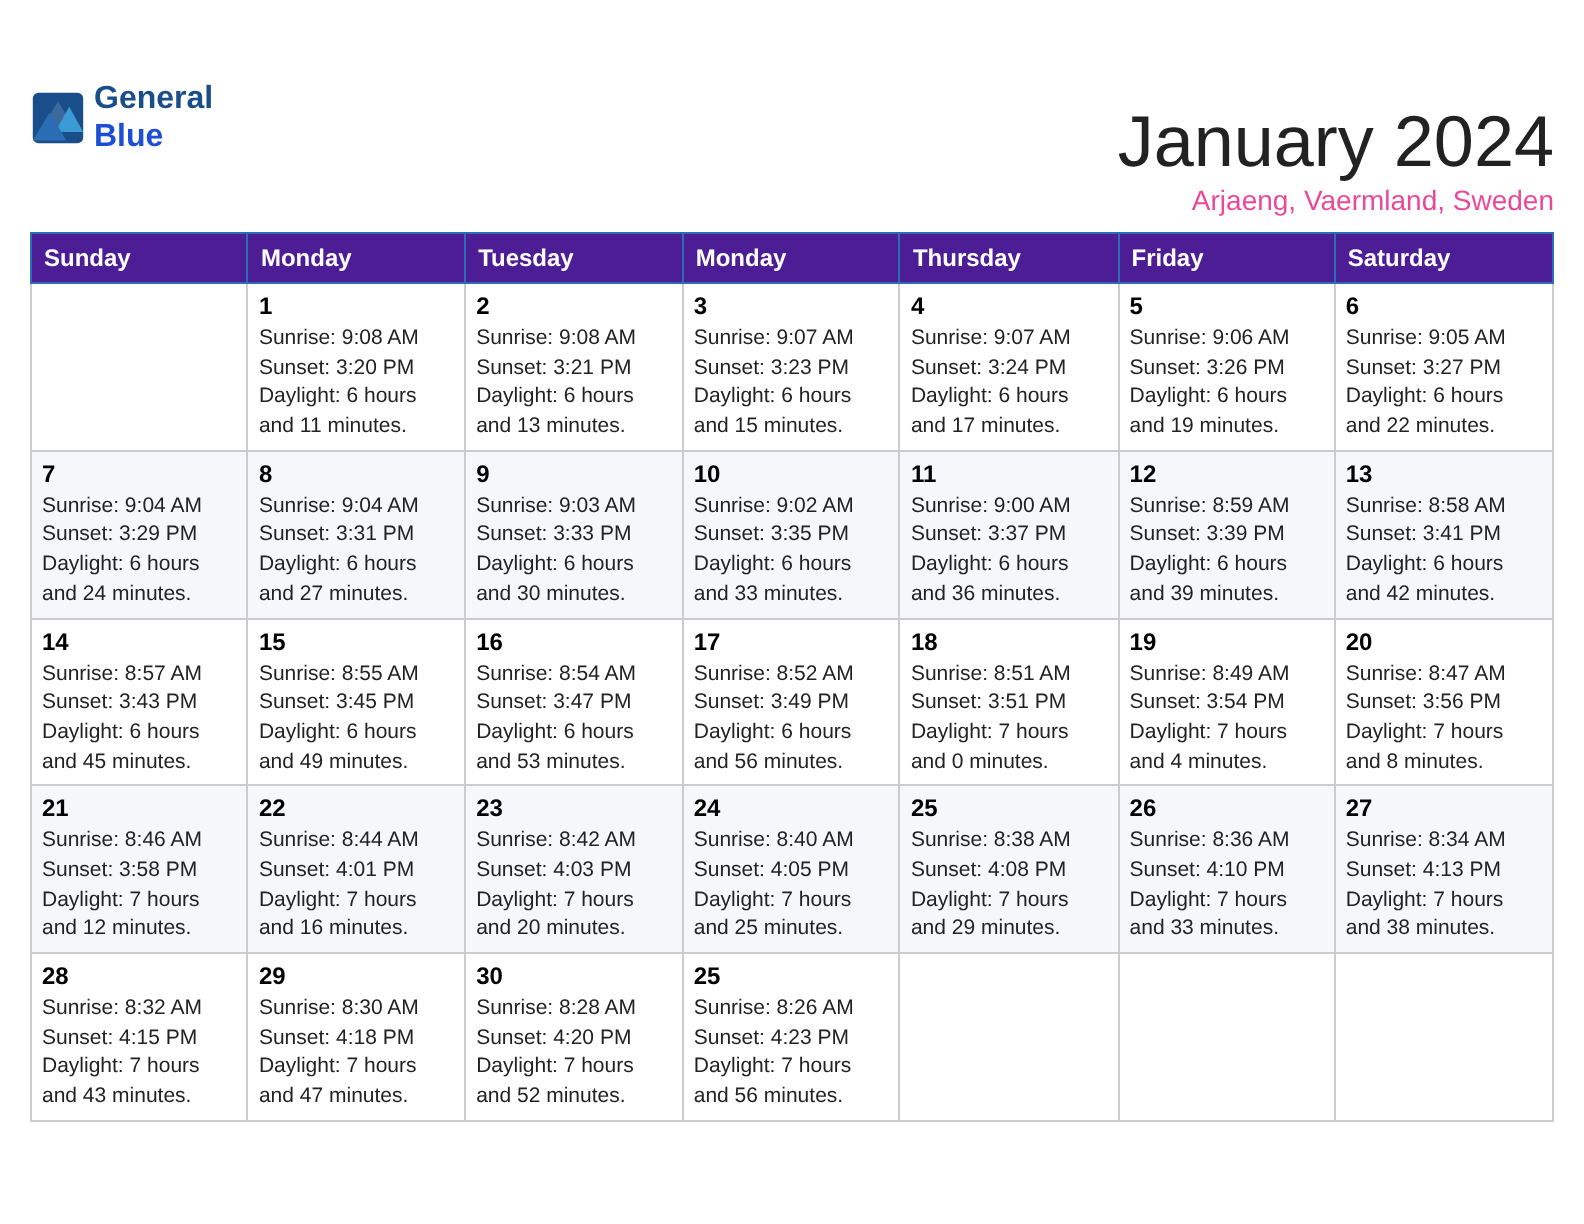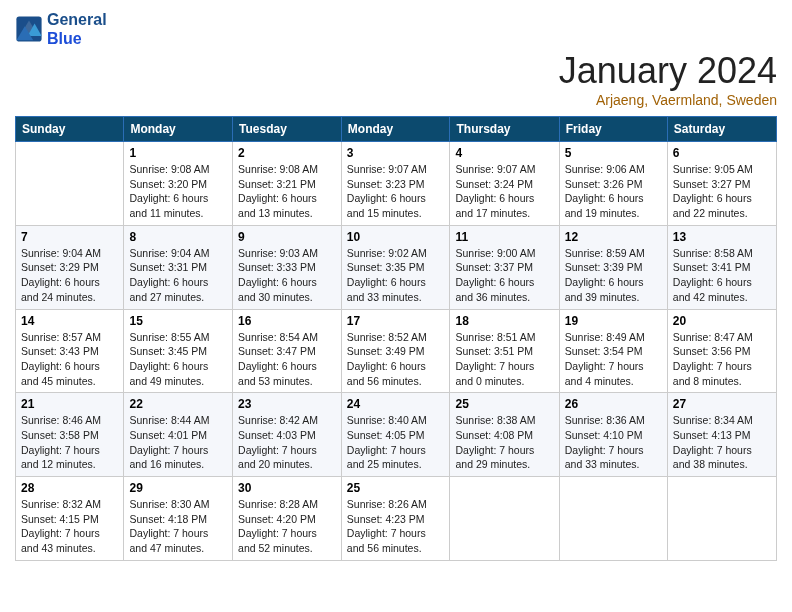--- a/index.html
+++ b/index.html
@@ -11,21 +11,21 @@
       overflow: hidden;
     }
     .page {
       width: 792px;
       height: 612px;
       padding: 10px 15px;
     }
     .header {
       display: flex;
       justify-content: space-between;
-      align-items: flex-start;
+      align-items: center;
       margin-bottom: 8px;
     }
     .logo {
       display: flex;
       align-items: center;
     }
     .logo-icon {
       width: 28px;
       height: 28px;
       margin-right: 4px;
@@ -34,30 +34,30 @@
       text-align: right;
     }
     .main-title {
       font-size: 36px;
       font-weight: normal;
       color: #222;
       margin-top: 40px;
     }
     .subtitle {
       font-size: 14px;
-      color: #a16207;
+      color: #ec4899;
       margin-left: 47px;
     }
     .calendar {
       width: 100%;
       border-collapse: collapse;
       font-size: 11px;
     }
     .calendar thead th {
-      background: #0c4a6e;
+      background: #4c1d95;
       color: #fff;
       padding: 5px 6px;
       font-size: 12px;
       font-weight: bold;
       border: 1px solid #2a6db5;
       text-align: left;
     }
     .calendar tbody td {
       border: 1px solid #ccc;
       vertical-align: top;

